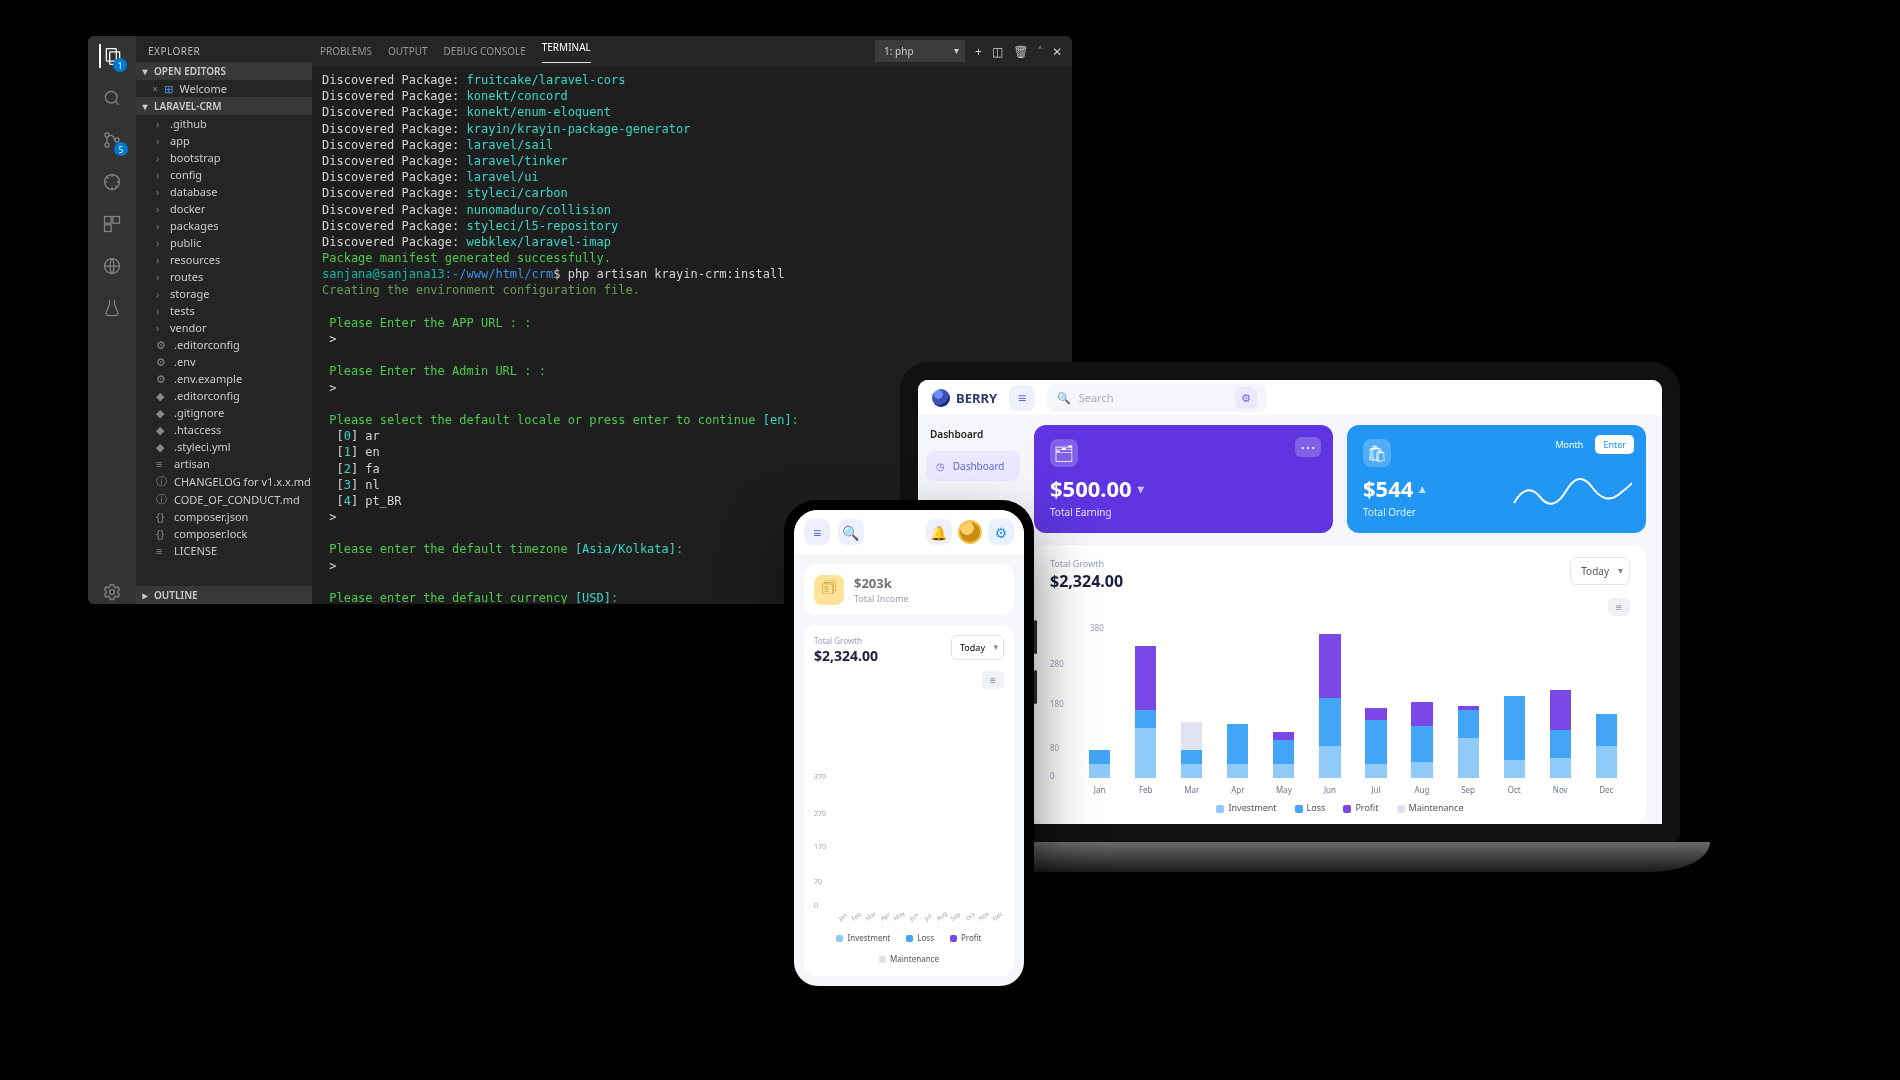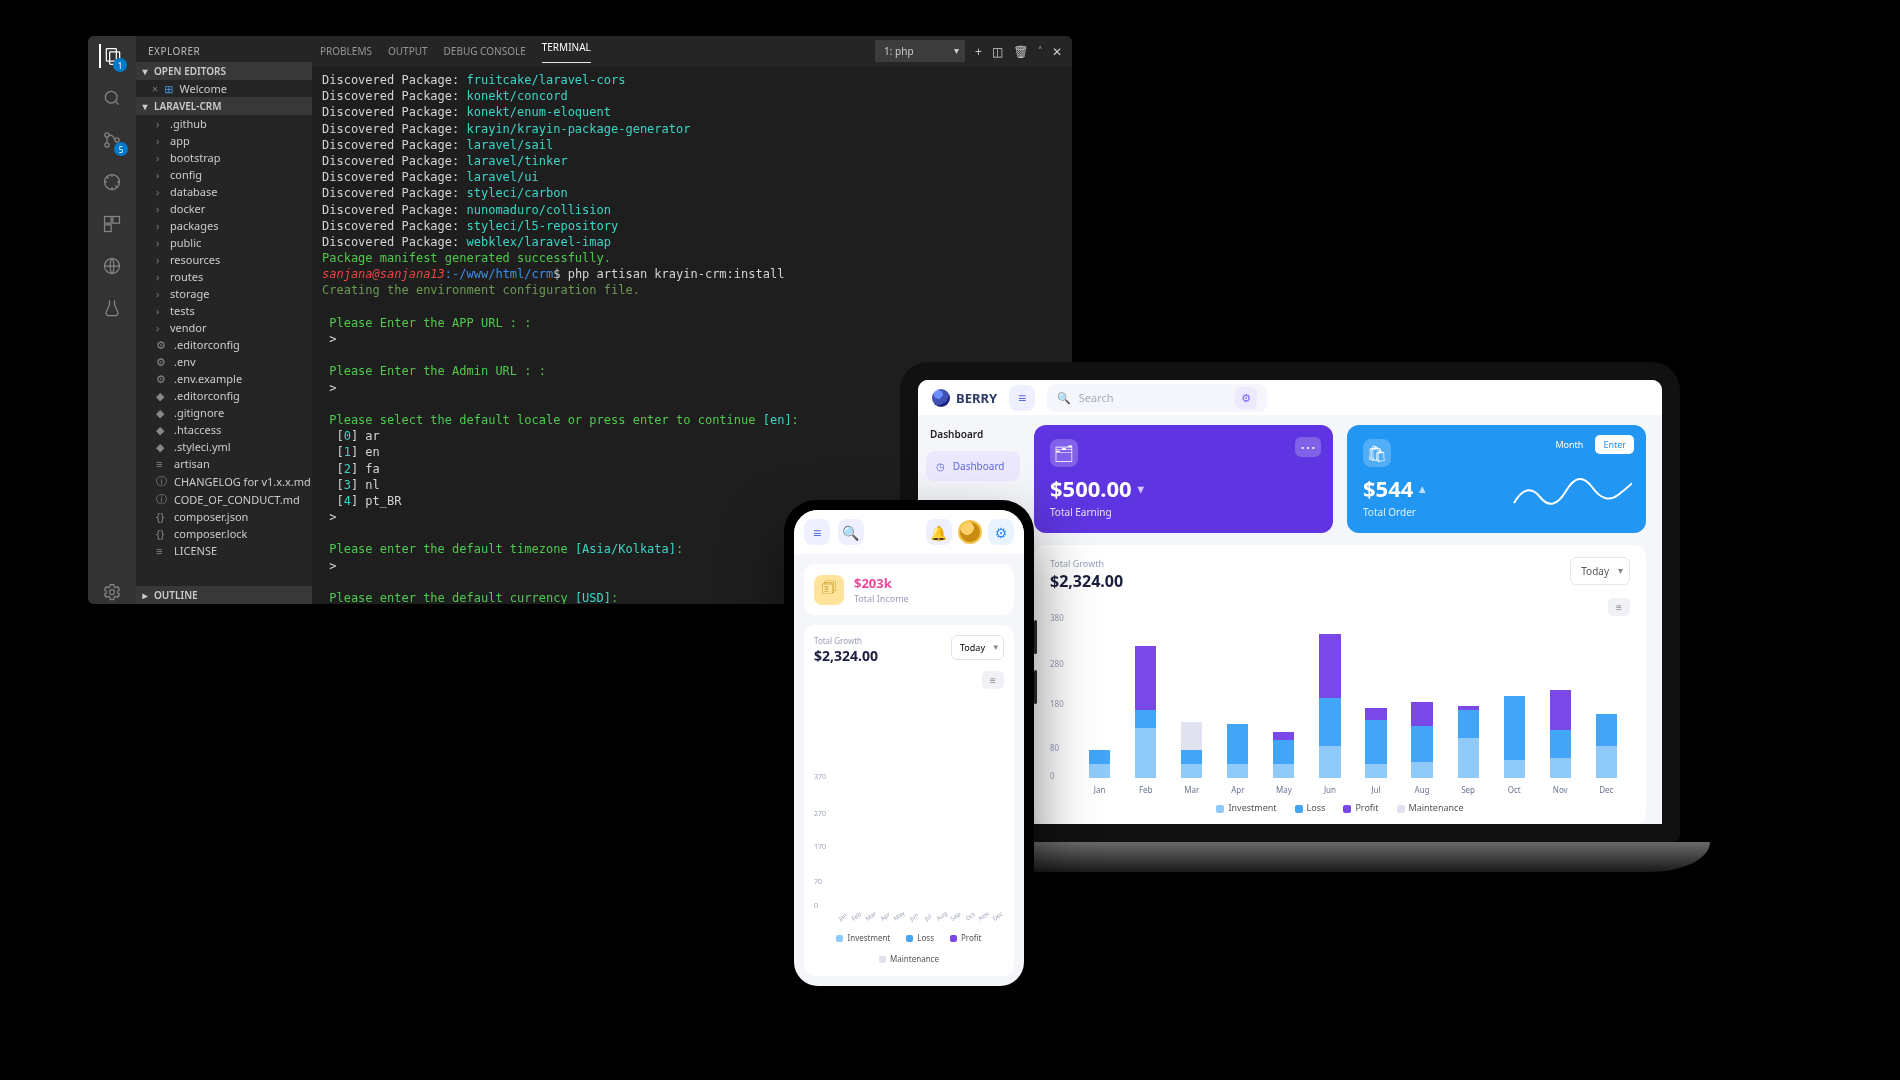--- a/index.html
+++ b/index.html
@@ -68,21 +68,21 @@
   .vscode .tabs .icon-btn { color:#ccc; cursor:pointer; font-size:12px;}
 
   .vscode .term {
     flex:1; padding: 6px 10px 10px 10px; font-size: 12px; line-height: 1.35;
     color:#d4d4d4; overflow:hidden; white-space:pre;
   }
   .term .cy { color:#3bd6c6;} 
   .term .gr { color:#6a9955;} 
   .term .grb{ color:#4ec94e;} 
   .term .wh { color:#d4d4d4;}
-  .term .prompt-pref { color:#ef4444;font-style:italic;}
+  .term .prompt-pref { color:#14b8a6;}
   .term .prompt-path { color:#3b8eea;}
 
   
   .laptop {
     position: absolute; left: 900px; top: 362px; width: 780px;
   }
   .laptop .screen {
     background:#000; border:18px solid #111; border-radius:28px 28px 6px 6px;
     height: 480px; overflow:hidden; position:relative;
   }
@@ -181,21 +181,21 @@
   .phone .phead .r{display:flex;gap:6px;align-items:center;}
   .phone .phead .avatar{width:24px;height:24px;border-radius:50%;
     background:radial-gradient(circle at 35% 30%,#ffcf6a 35%,#c98b12 36%);border:2px solid #f1c34a;}
   .phone .pbody{flex:1;padding:10px;display:flex;flex-direction:column;gap:10px;overflow:hidden;}
   .phone .income{
     background:#fff;border-radius:12px;padding:10px;display:flex;align-items:center;gap:10px;
     position:relative;overflow:hidden;
   }
   .phone .income .ibox{width:30px;height:30px;border-radius:8px;background:#ffe39a;
     display:flex;align-items:center;justify-content:center;color:#b8860b;}
-  .phone .income .itxt .v{font-size:13px;font-weight:700;color:#ec4899;}
+  .phone .income .itxt .v{font-size:13px;font-weight:700;color:#737373;}
   .phone .income .itxt .s{font-size:9px;color:#9aa1b9;}
   .phone .income .arc{position:absolute;right:-24px;bottom:-24px;width:64px;height:64px;border:6px solid #fbbd23;border-radius:50%;border-left-color:transparent;border-top-color:transparent;transform:rotate(20deg);}
 
   .phone .ppanel{background:#fff;border-radius:12px;padding:10px;flex:1;display:flex;flex-direction:column;}
   .phone .ppanel .pph{display:flex;align-items:flex-start;}
   .phone .ppanel .pph .small{font-size:8px;color:#9aa1b9;}
   .phone .ppanel .pph .val{font-size:14px;font-weight:700;color:#1b1e3d;}
   .phone .ppanel .pph .dropdown{margin-left:auto;font-size:9px;border:1px solid #e0e3ef;border-radius:6px;
     padding:5px 18px 5px 8px;position:relative;cursor:pointer;}
   .phone .ppanel .pph .dropdown::after{content:"▾";position:absolute;right:5px;top:4px;color:#888;}
@@ -523,21 +523,21 @@
                 <div class="val">$2,324.00</div>
               </div>
               <div class="pright">
                 <div class="dropdown">Today</div>
               </div>
             </div>
             <div style="display:flex;justify-content:flex-end;margin-top:6px">
               <div class="menu-ic" style="width:22px;height:18px;border-radius:5px;background:#f0f1f6;display:flex;align-items:center;justify-content:center;color:#888;font-size:10px">≡</div>
             </div>
             <div class="chart" id="laptop-chart">
-                <span class="ytick" style="bottom: 172px;">380</span>
+                <span class="ytick" style="bottom: 162px; margin-left: 40px;">380</span>
                 <span class="ytick" style="bottom: 126px;">280</span>
                 <span class="ytick" style="bottom: 86px;">180</span>
                 <span class="ytick" style="bottom: 42px;">80</span>
                 <span class="ytick" style="bottom: 14px;">0</span>
                 <div class="barcol">
                   <div class="barstack">
                     <div class="seg-a" style="height: 14px;"></div>
                     <div class="seg-b" style="height: 14px;"></div>
                     <div class="seg-c" style="height: 0px;"></div>
                     <div class="seg-d" style="height: 0px;"></div>

